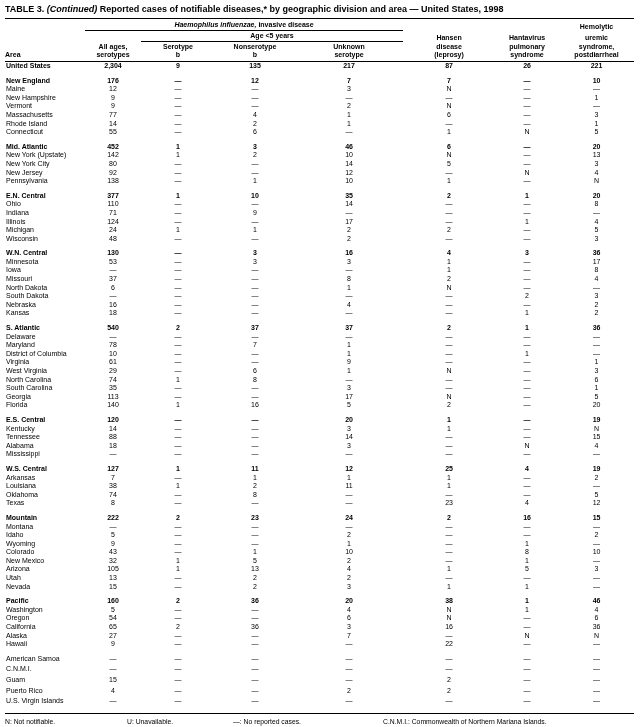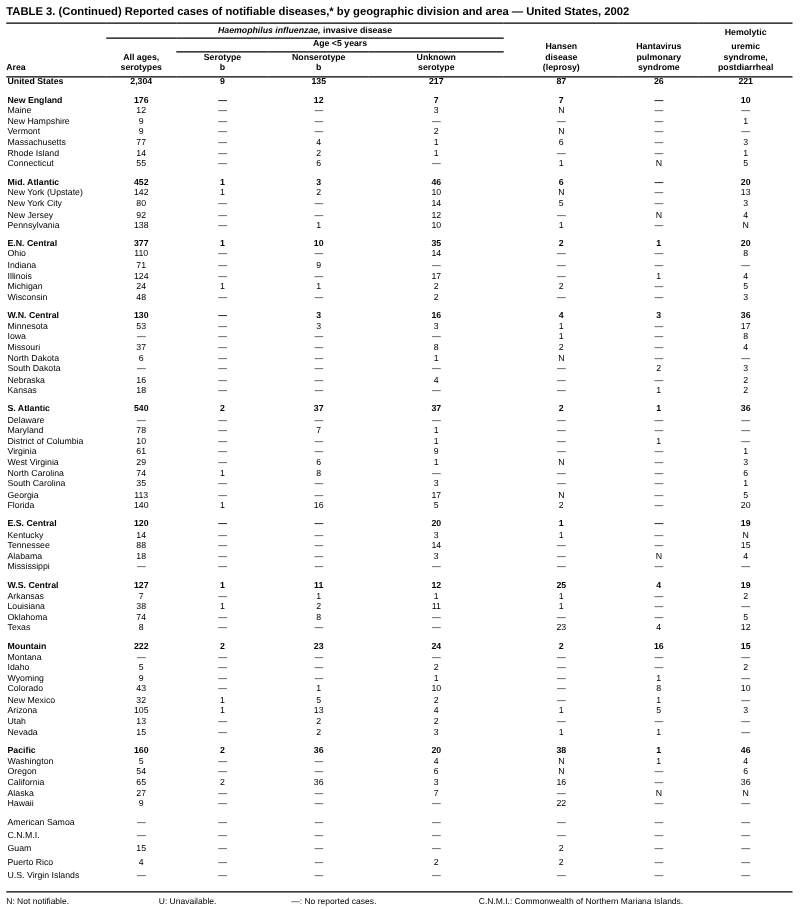--- a/index.html
+++ b/index.html
@@ -1,19 +1,19 @@
 <!DOCTYPE html>
 <html><head>
 <meta charset="utf-8">
 <style>
   html,body{margin:0;padding:0;background:#ffffff;}
   body{width:640px;height:727px;overflow:hidden;color:#000;font-family:"Liberation Sans",sans-serif;}
   .page{padding:4px 6px 0 5px;}
   .title{font-size:9px;font-weight:bold;line-height:11px;margin-bottom:3px;white-space:nowrap;}
-  .title .cont{}
+  .title .cont{font-style:italic;}
   table.main{width:629px;border-collapse:collapse;table-layout:fixed;border-top:1px solid #000;}
   th{font-size:7px;font-weight:bold;padding:0;line-height:8px;vertical-align:bottom;text-align:center;}
   th.left{text-align:left;}
   .group-span{border-bottom:1px solid #000;padding:2px 0 1px 0;}
   .ital{font-style:italic;}
   .age-span{border-bottom:1px solid #000;padding:1px 0;}
   tr.hrow2 th{padding-top:1px;}
   tr.hrow3 th{border-bottom:1px solid #000;padding:1px 0 2px 0;}
   .ln{display:block;}
   tbody td{font-size:7px;line-height:8.6px;padding:0;white-space:nowrap;overflow:hidden;}
@@ -29,21 +29,21 @@
   .fn-2{width:150px;}
 </style>
 </head>
 <body>
 
 <div class="page">
 
   <div class="title">
     <span>TABLE 3.</span>
     <span class="cont">(Continued)</span>
-    <span>Reported cases of notifiable diseases,* by geographic division and area — United States, 2002</span>
+    <span>Reported cases of notifiable diseases,* by geographic division and area — United States, 1998</span>
   </div>
 
   <table class="main">
     <colgroup>
       <col style="width:80px">
         <col style="width:56px">
         <col style="width:74px">
         <col style="width:80px">
       <col style="width:108px">
         <col style="width:92px">

